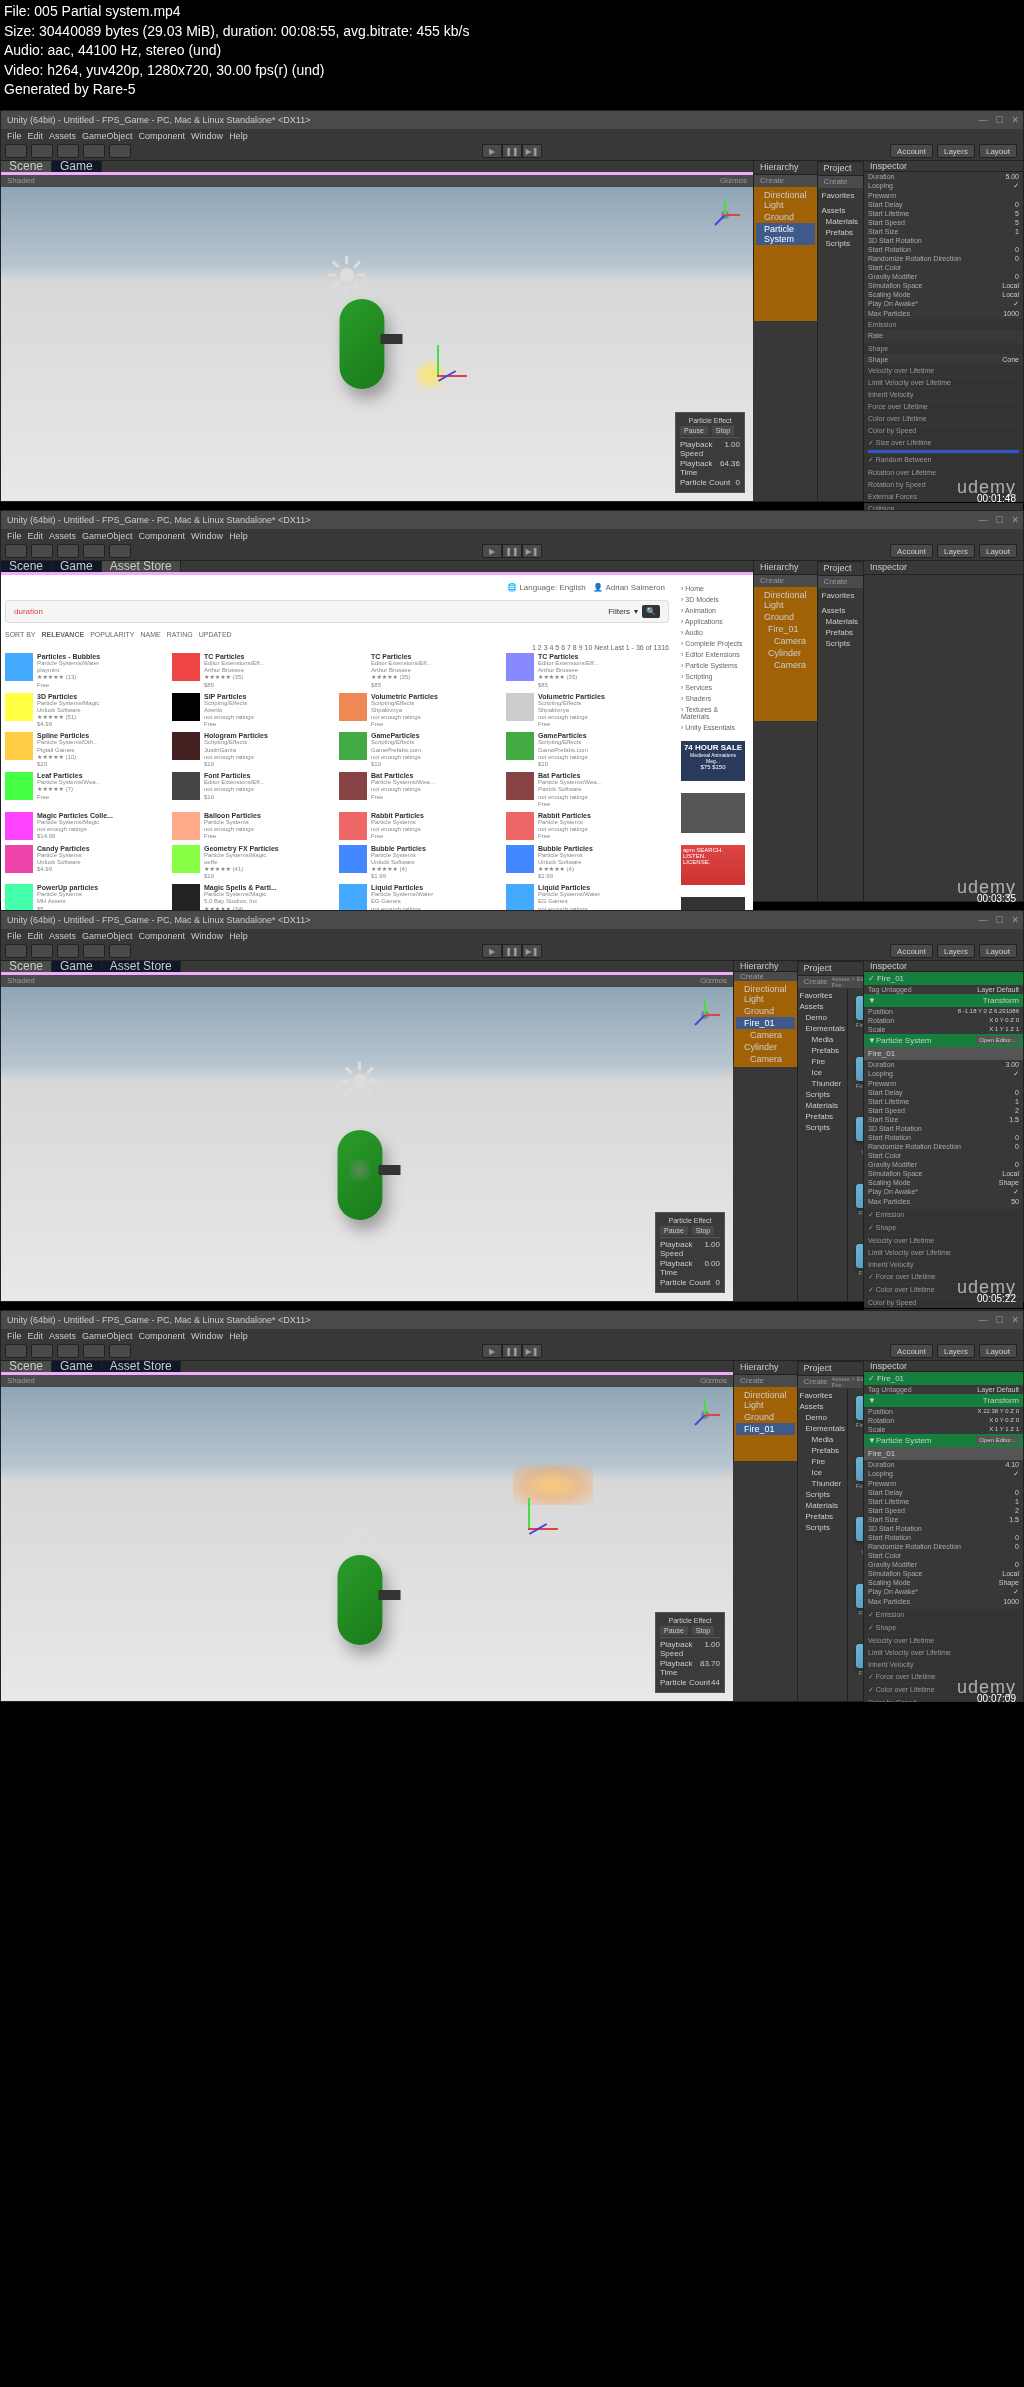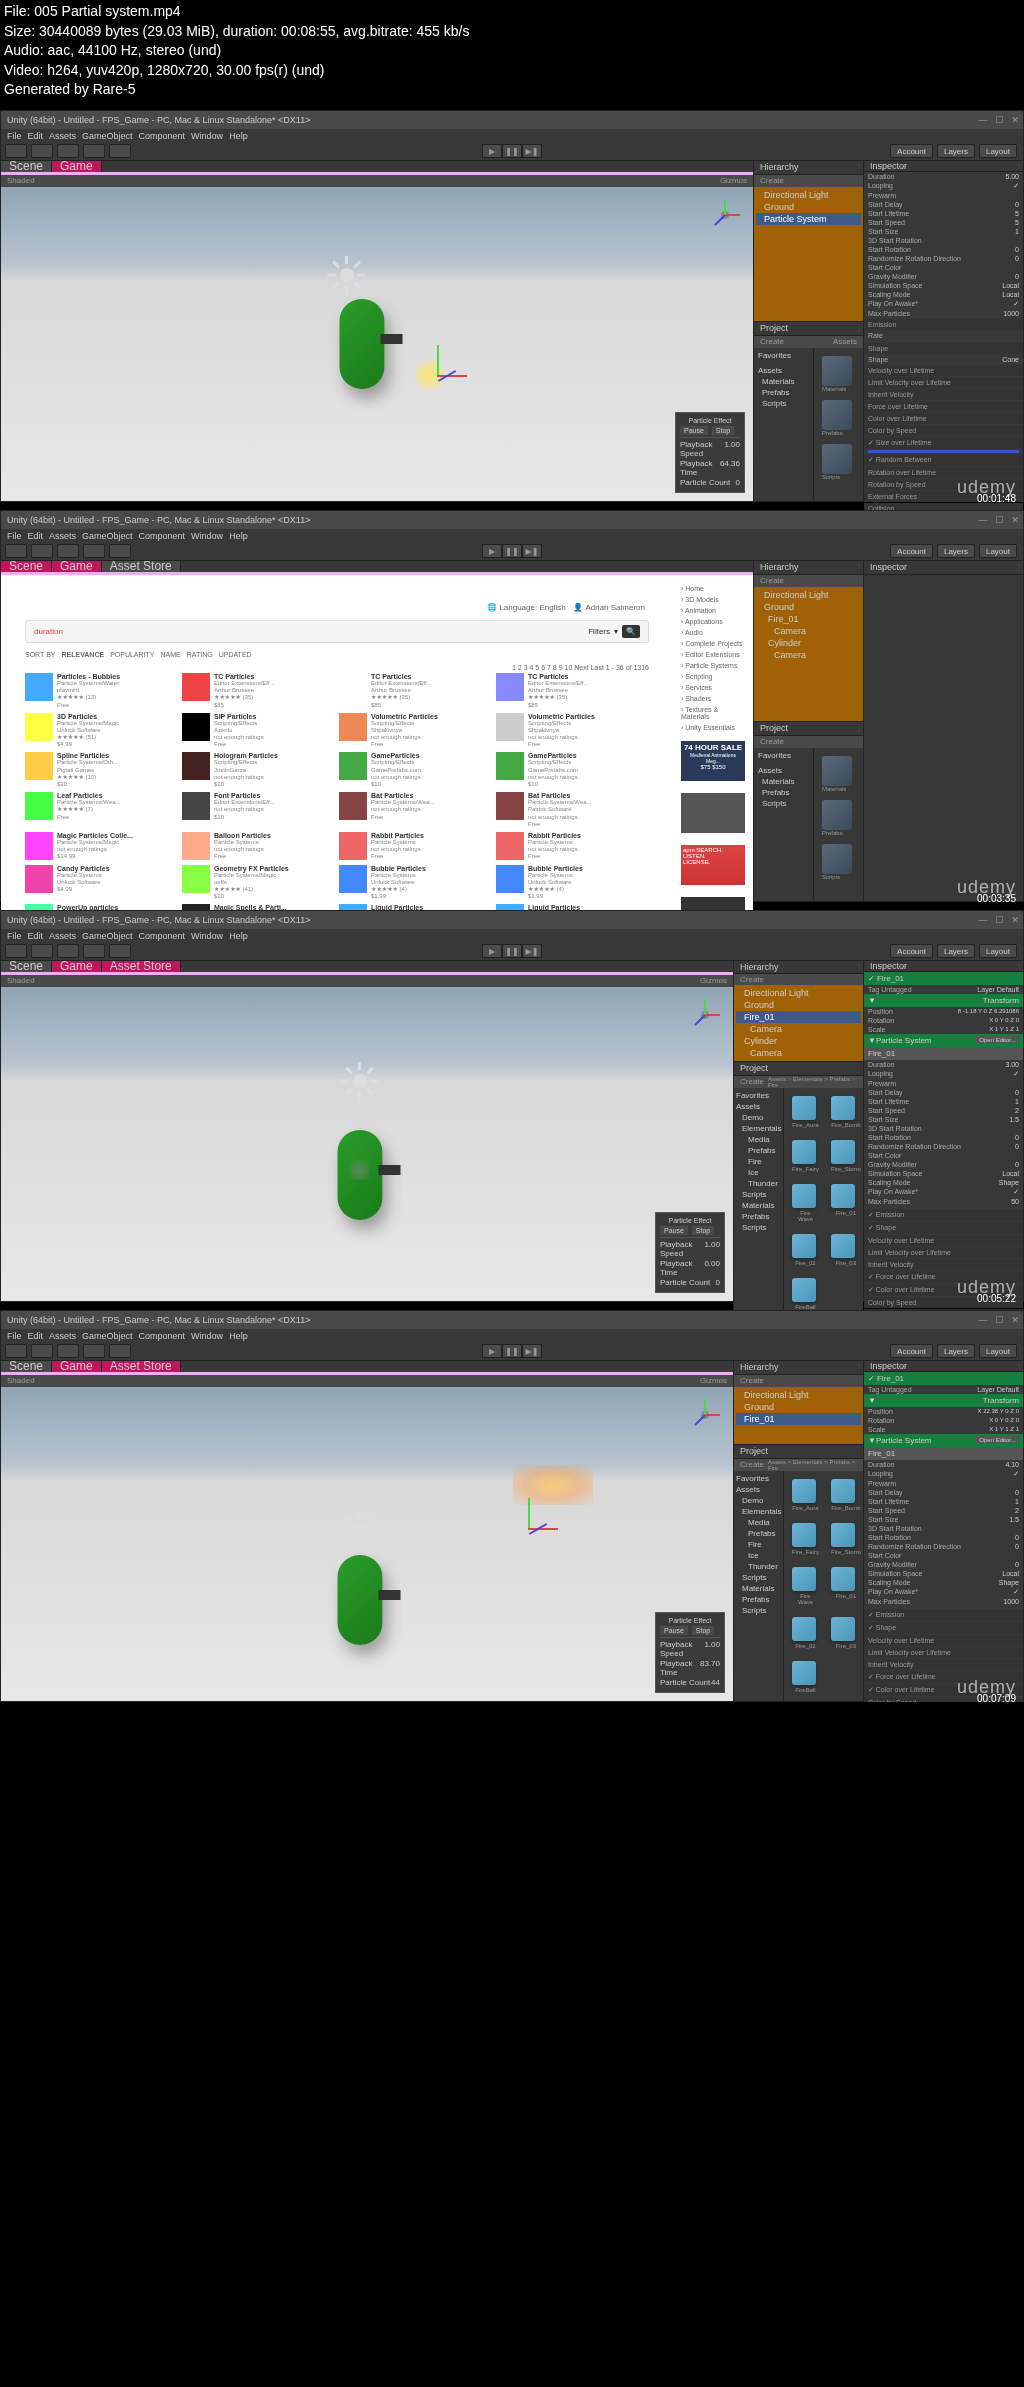--- a/index.html
+++ b/index.html
@@ -13,38 +13,38 @@
 .toolbar{background:#383838;height:18px;border-bottom:1px solid #222;display:flex;align-items:center;padding:0 4px;gap:4px}
 .tool-btn{background:#4a4a4a;border:1px solid #222;width:22px;height:14px;border-radius:2px}
 .toolbar .center-controls{position:absolute;left:50%;transform:translateX(-50%);display:flex;gap:0}
 .play-btn{background:#4a4a4a;width:20px;height:14px;border:1px solid #222;display:flex;align-items:center;justify-content:center;color:#999;font-size:8px}
 .toolbar .right-controls{position:absolute;right:6px;display:flex;gap:4px}
 .right-btn{background:#4a4a4a;border:1px solid #222;height:14px;padding:0 6px;font-size:8px;color:#ccc;display:flex;align-items:center;border-radius:2px}
 .main-layout{display:flex;height:340px}
 .scene-panel{flex:1;background:#383838;display:flex;flex-direction:column}
 .scene-tabs{background:#383838;height:14px;display:flex;font-size:12px;color:#ccc;border-bottom:3px solid #f0abfc}
 .scene-tab{padding:0 8px;background:#4a4a4a;border-right:1px solid #222;display:flex;align-items:center;gap:3px}
-.scene-tab.inactive{background:#be185d}
+.scene-tab.inactive{background:#0f172a}
 .scene-viewport{flex:1;background:linear-gradient(to bottom,#8fa5b5 0%,#b8c5d0 25%,#d8d8d8 30%,#e8e8e8 100%);position:relative}
 .scene-gizmo{position:absolute;top:8px;right:8px;width:40px;height:40px}
 .capsule{position:absolute;left:48%;top:50%;transform:translate(-50%,-50%);width:45px;height:90px;background:linear-gradient(135deg,#2a9d2a,#1a7a1a);border-radius:22px;box-shadow:5px 10px 15px rgba(0,0,0,0.3)}
 .sun-icon{position:absolute;left:46%;top:28%;width:30px;height:30px;transform:translate(-50%,-50%)}
 .sun-center{width:14px;height:14px;background:#ddd;border-radius:50%;position:absolute;top:8px;left:8px}
 .sun-ray{position:absolute;width:3px;height:8px;background:#ddd;top:-4px;left:13px;transform-origin:50% 19px}
 .particle-burst{position:absolute;left:55%;top:55%;width:40px;height:40px}
 .yellow-glow{position:absolute;width:30px;height:30px;background:radial-gradient(circle,rgba(255,230,100,0.9),transparent);border-radius:50%}
 .gizmo-arrows{position:absolute;left:58%;top:60%}
 .arrow-x{position:absolute;width:30px;height:2px;background:#d44}
 .arrow-y{position:absolute;width:2px;height:30px;background:#4d4;top:-30px}
 .arrow-z{position:absolute;width:20px;height:2px;background:#44d;transform:rotate(-30deg)}
 .stats-box{position:absolute;bottom:8px;right:8px;background:rgba(40,40,40,0.9);border:1px solid #555;padding:4px;font-size:8px;color:#ccc;width:70px}
 .stats-row{display:flex;justify-content:space-between;margin:1px 0}
 .stats-header{display:flex;gap:4px;border-bottom:1px solid #555;padding-bottom:2px;margin-bottom:2px}
 .stats-tab{padding:1px 4px;background:#4a4a4a;font-size:7px}
-.right-panels{width:270px;display:flex;flex-direction:column}
+.right-panels{width:270px;display:flex;}
 .hierarchy{height:160px;background:#383838;border-left:1px solid #222;display:flex;flex-direction:column}
 .panel-header{background:#383838;height:14px;font-size:9px;color:#ccc;padding:0 6px;display:flex;align-items:center;border-bottom:1px solid #222}
 .panel-sub{background:#4a4a4a;height:12px;font-size:8px;color:#999;padding:0 6px;display:flex;align-items:center;gap:4px}
 .hierarchy-list{flex:1;background:#a16207;font-size:9px;color:#ccc;padding:2px}
 .hierarchy-item{padding:1px 8px}
 .hierarchy-item.selected{background:#3d5a8a;color:#fff}
 .project-panel{flex:1;background:#383838;border-left:1px solid #222;border-top:1px solid #222;display:flex;flex-direction:column}
 .project-content{flex:1;display:flex}
 .project-tree{width:60px;background:#383838;font-size:8px;color:#ccc;padding:2px;border-right:1px solid #222}
 .tree-item{padding:1px 2px}
@@ -59,21 +59,21 @@
 .inspector-bar.yellow{background:linear-gradient(to right,#cc9933,#cc9933)}
 .inspector-bar.green{background:linear-gradient(to right,#338833 50%,#333 50%)}
 .inspector-bar.red{background:#cc3333}
 .inspector-bar.blue{background:#3355cc}
 .inspector-section{padding:2px 4px;background:#333;margin:1px 0;color:#999}
 .curve-panel{height:80px;background:#2a2a2a;position:relative;margin:4px}
 .curve-line{position:absolute;width:100%;height:100%}
 .watermark{position:absolute;bottom:4px;right:8px;color:rgba(255,255,255,0.6);font-size:18px;font-weight:300;letter-spacing:1px}
 .timestamp{position:absolute;bottom:2px;right:8px;color:#fff;font-size:10px}
 .asset-store{flex:1;background:#fff;display:flex;font-size:8px;color:#333}
-.store-main{flex:1;padding:24px;overflow:hidden}
+.store-main{flex:1;padding:4px;overflow:hidden}
 .store-header{display:flex;justify-content:flex-end;gap:8px;font-size:8px;color:#666;padding:4px;align-items:center}
 .search-bar{background:#f5f5f5;border:1px solid #ddd;border-radius:3px;padding:4px 8px;margin:4px 0;display:flex;justify-content:space-between;align-items:center}
 .store-sort{font-size:7px;color:#666;padding:4px 0;display:flex;gap:6px}
 .store-pagination{font-size:7px;color:#666;text-align:right;padding:2px 0}
 .store-grid{display:grid;grid-template-columns:repeat(4,1fr);gap:4px}
 .store-item{display:flex;gap:4px}
 .store-thumb{width:28px;height:28px;background:#333;flex-shrink:0}
 .store-info{flex:1;overflow:hidden}
 .store-title{font-size:7px;font-weight:bold;color:#333}
 .store-sub{font-size:6px;color:#888;line-height:1.2}

